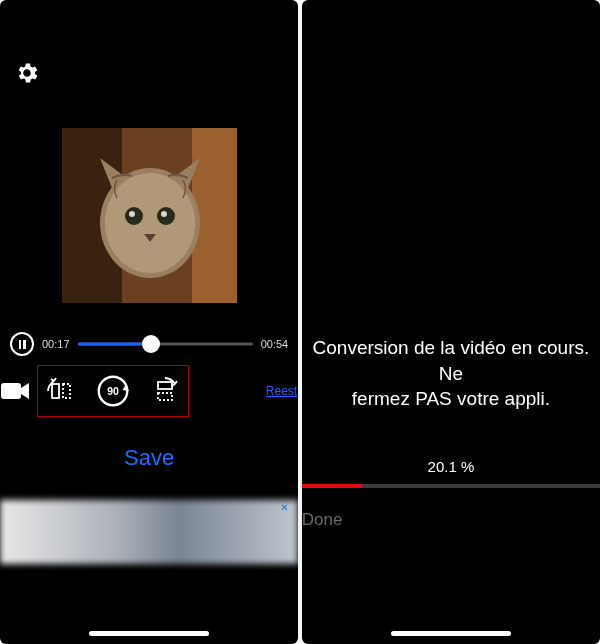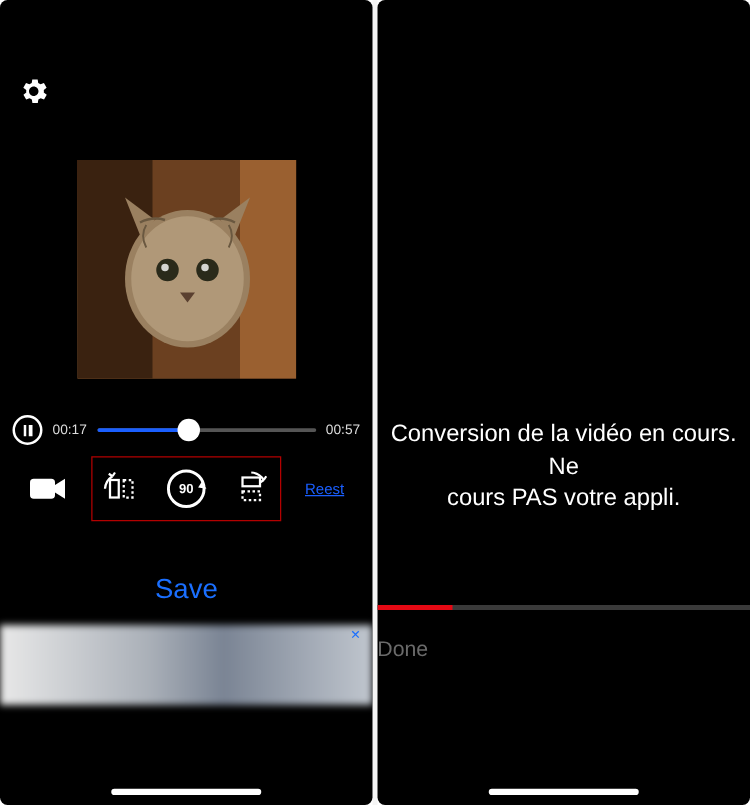--- a/index.html
+++ b/index.html
@@ -107,22 +107,22 @@
     background: #fff;
     border-radius: 50%;
     transform: translate(-50%, -50%);
   }
   .controls-row {
     position: absolute;
     top: 365px;
     left: 0; right: 0;
     display: flex;
     align-items: center;
-    padding: 0 24px;
-    gap: 19px;
+    padding: 0 1px;
+    gap: 6px;
   }
   .camera-icon {
     width: 30px; height: 22px;
     color: #fff;
     flex-shrink: 0;
   }
   .rotate-box {
     border: 1px solid #b30000;
     padding: 6px 8px;
     display: flex;
@@ -146,21 +146,20 @@
     text-decoration: underline;
   }
   .save-btn {
     position: absolute;
     top: 445px;
     left: 0; right: 0;
     text-align: center;
     font-size: 22px;
     color: #1a6fff;
     font-weight: 500;
-    margin-top: 13px;
   }
   .ad-banner {
     position: absolute;
     top: 500px;
     left: 0; right: 0;
     height: 64px;
     background: linear-gradient(90deg, #e8e8e8 0%, #aab0b8 40%, #7a8494 60%, #c0c6ce 100%);
     filter: blur(3px);
   }
   .ad-close {
@@ -258,21 +257,21 @@
           <div></div>
           <div></div>
         </div>
     </div>
     <span class="time">00:17</span>
     <div class="scrubber">
       <div class="scrub-track"></div>
       <div class="scrub-fill" style="width:42%"></div>
       <div class="scrub-thumb" style="left:42%"></div>
     </div>
-    <span class="time">00:57</span>
+    <span class="time">00:54</span>
   </div>
 
   <div class="controls-row">
     <svg class="camera-icon" viewBox="0 0 30 22">
       <rect x="0" y="3" width="20" height="16" rx="3" fill="#fff"></rect>
       <path d="M20 8 L28 3 L28 19 L20 14 Z" fill="#fff"></path>
     </svg>
     <div class="rotate-box">
       <svg class="rotate-icon" viewBox="0 0 30 30">
         <rect x="6" y="8" width="7" height="14" fill="none" stroke="#fff" stroke-width="1.8"></rect>
@@ -301,20 +300,21 @@
   <div class="ad-close">✕</div>
 
   <div class="home-indicator"></div>
 </div>
 
 <div class="divider"></div>
 
 <div class="pane">
   <div class="conv-message">
     <div>Conversion de la vidéo en cours. Ne</div>
-    <div>cours PAS votre appli.</div>
-  </div>
+    <div>fermez PAS votre appli.</div>
+  </div>
+  <div class="percent">20.1 %</div>
   <div class="progress">
     <div class="progress-fill" style="width:20.1%"></div>
   </div>
   <div class="done">Done</div>
   <div class="home-indicator"></div>
 </div>
 
 </body></html>

